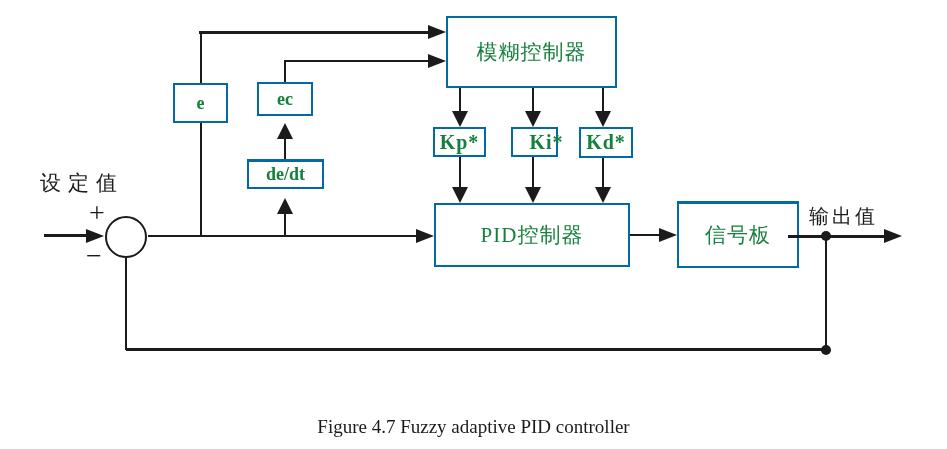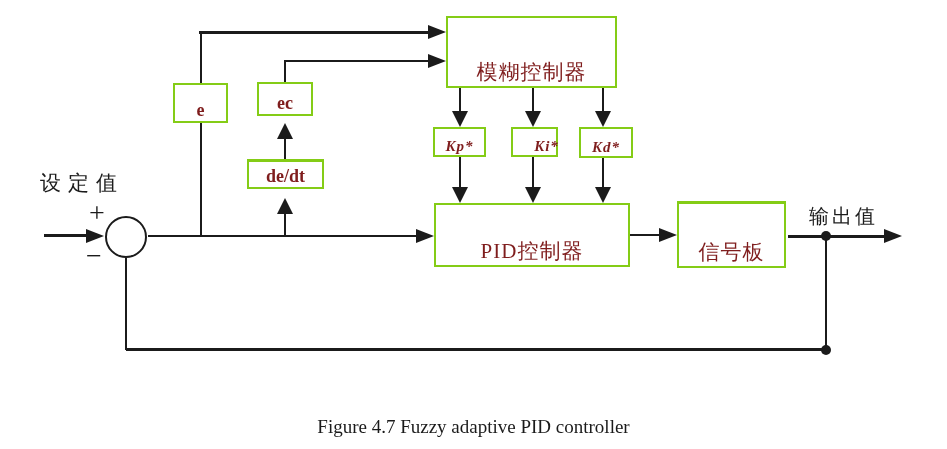--- a/index.html
+++ b/index.html
@@ -11,32 +11,32 @@
   .canvas {
     position: relative;
     width: 947px;
     height: 449px;
     background: #ffffff;
     overflow: hidden;
   }
   .block {
     position: absolute;
     box-sizing: border-box;
-    border: 2px solid #84cc16;
+    border: 2px solid #0369a1;
     background: #ffffff;
     display: flex;
-    align-items: flex-end;
+    align-items: center;
     justify-content: center;
-    color: #7f1d1d;
+    color: #15803d;
   }
   .block.thicktop { border-top-width: 3px; }
   .block span { font-family: "Liberation Serif", "DejaVu Serif", serif; }
   .cjk  { font-size: 21px; letter-spacing: 1px; }
   .mono-label { font-size: 18px; font-weight: bold; }
-  .gain-label { font-size: 15px; font-weight: bold; letter-spacing: 1px; font-style: italic; }
+  .gain-label { font-size: 20px; font-weight: bold; letter-spacing: 1px; }
   .line {
     position: absolute;
     background: #1b1b1b;
   }
   .arrow {
     position: absolute;
     width: 0; height: 0;
   }
   .arrow.right {
     border-top: 7px solid transparent;
@@ -96,21 +96,21 @@
 
   
   .b-fuzzy  { left: 446px; top: 16px;  width: 171px; height: 72px; }
   .b-e      { left: 173px; top: 83px;  width: 55px;  height: 40px; }
   .b-ec     { left: 257px; top: 82px;  width: 56px;  height: 34px; }
   .b-dedt   { left: 247px; top: 159px; width: 77px;  height: 30px; }
   .b-kp     { left: 433px; top: 127px; width: 53px;  height: 30px; }
   .b-ki     { left: 511px; top: 127px; width: 47px;  height: 30px; padding-left: 24px; }
   .b-kd     { left: 579px; top: 127px; width: 54px;  height: 31px; }
   .b-pid    { left: 434px; top: 203px; width: 196px; height: 64px; }
-  .b-signal { left: 677px; top: 201px; width: 109px; height: 67px; }
+  .b-signal { left: 677px; top: 201px; width: 122px; height: 67px; }
 </style>
 </head>
 <body>
 
 <div class="canvas">
 
   <div class="block b-fuzzy">
     <span class="cjk">模糊控制器</span>
   </div>
   <div class="block b-e">

